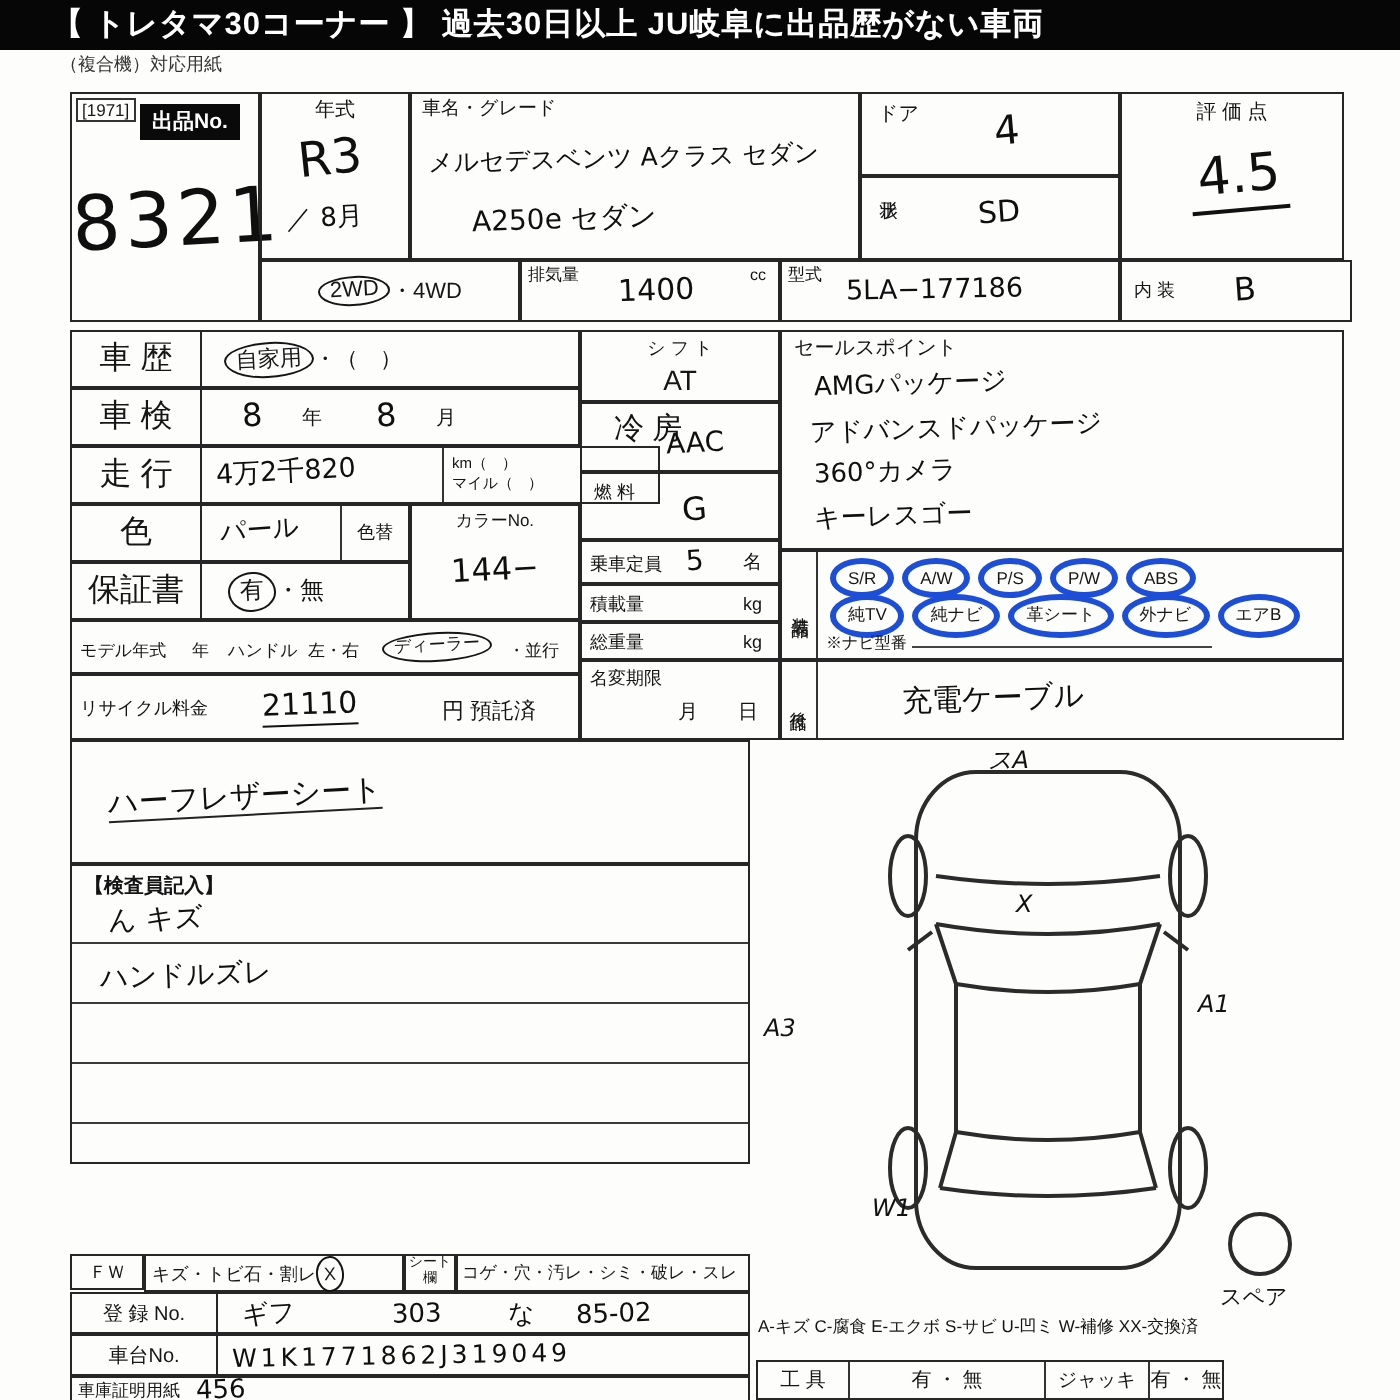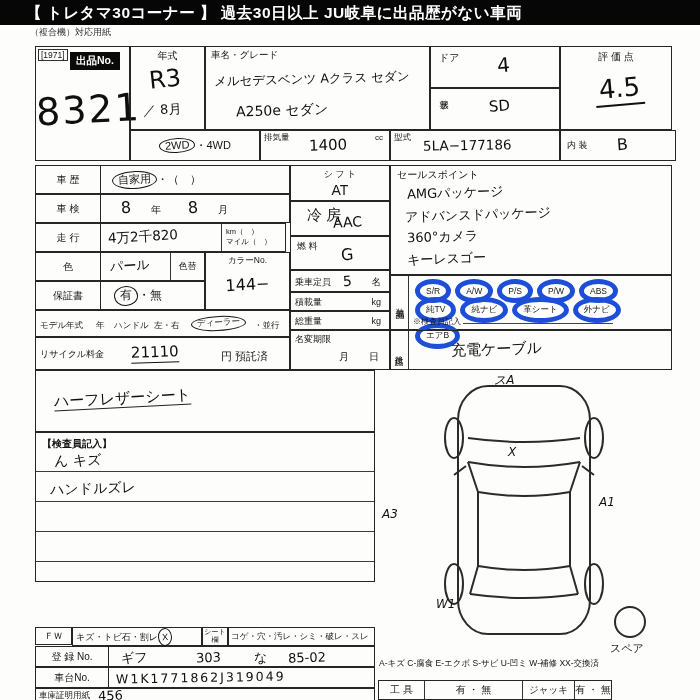--- a/index.html
+++ b/index.html
@@ -6,24 +6,24 @@
   body{margin:0;background:#fff}
   .sheet{position:relative;width:700px;height:700px;background:#fdfdfb;font-family:"Liberation Sans",sans-serif;color:#161616;overflow:hidden}
   .abs{position:absolute}
   .b{position:absolute;border:1.5px solid #262626}
   .lbl{font-size:10px;line-height:1.15;color:#141414}
   .hw{font-family:"DejaVu Sans",sans-serif;color:#0f0f0f;white-space:nowrap;line-height:1}
   .banner{position:absolute;left:0;top:0;width:100%;height:25px;background:#060606;color:#fff;
           font-size:15.5px;font-weight:bold;line-height:25px;padding-left:26px;white-space:nowrap;letter-spacing:.5px}
   .oval{display:inline-block;border:1.5px solid #151515;border-radius:60% 55% 60% 55%/55% 60% 55% 60%;
         padding:0 5px 1px;transform:rotate(-3deg)}
-  .chip{display:inline-block;border:5px solid #1d4ed8;border-radius:50%;padding:2px 6px;font-size:8.5px;
+  .chip{display:inline-block;border:3px solid #1d4ed8;border-radius:50%;padding:2px 6px;font-size:8.5px;
         margin:0 2px;white-space:nowrap}
   .labcell{position:absolute;left:0;top:0;height:100%;border-right:1.5px solid #262626;
-           display:flex;align-items:center;justify-content:center;font-size:10px}
+           display:flex;align-items:center;justify-content:center;font-size:16px}
   .vstrip{position:absolute;left:0;top:0;height:100%;border-right:1px solid #333;
           writing-mode:vertical-rl;text-orientation:upright;font-size:9px;letter-spacing:1px;
           display:flex;align-items:center;justify-content:center}
   .hline{position:absolute;left:0;right:0;height:0;border-top:1px solid #3a3a3a}
   .mk{font-family:"DejaVu Sans",sans-serif;font-style:italic;font-size:12px;fill:#121212}
   .center{display:flex;align-items:center;justify-content:center}
 </style>
 </head>
 <body>
 
@@ -94,21 +94,21 @@
   </div>
 
   <div class="b" style="left:35px;top:194px;width:255px;height:29px">
     <div class="labcell" style="width:65px">車 検</div>
     <span class="abs hw" style="left:85px;top:5px;font-size:16px;transform:rotate(-4deg)">8</span>
     <span class="abs lbl" style="left:115px;top:9px">年</span>
     <span class="abs hw" style="left:152px;top:5px;font-size:16px;transform:rotate(-4deg)">8</span>
     <span class="abs lbl" style="left:182px;top:9px">月</span>
   </div>
 
-  <div class="b" style="left:35px;top:223px;width:251px;height:29px">
+  <div class="b" style="left:35px;top:223px;width:295px;height:29px">
     <div class="labcell" style="width:65px">走 行</div>
     <div class="abs hw" style="left:72px;top:6px;font-size:13.5px;transform:rotate(-3deg)">4万2千820</div>
     <div class="abs" style="left:185px;top:0;width:68px;height:100%;border-left:1px solid #333;padding:3px 0 0 4px">
       <div class="lbl" style="font-size:7.5px;line-height:10px">km（　）</div>
       <div class="lbl" style="font-size:7.5px;line-height:10px">マイル（　）</div>
     </div>
   </div>
 
   <div class="b" style="left:35px;top:252px;width:170px;height:29px">
     <div class="labcell" style="width:65px">色</div>
@@ -174,21 +174,21 @@
 
   <div class="b" style="left:390px;top:275px;width:282px;height:55px">
     <div class="vstrip" style="width:18px">装備品</div>
     <div class="abs" style="left:22px;top:3px">
       <span class="chip">S/R</span><span class="chip">A/W</span><span class="chip">P/S</span><span class="chip">P/W</span><span class="chip">ABS</span>
     </div>
     <div class="abs" style="left:22px;top:21px">
       <span class="chip">純TV</span><span class="chip">純ナビ</span><span class="chip">革シート</span><span class="chip">外ナビ</span><span class="chip">エアB</span>
     </div>
     <div class="abs" style="left:22px;top:40px;font-size:8px">
-      <span>※検査員記入</span>
+      <span>※ナビ型番</span>
       <span style="display:inline-block;width:150px;border-bottom:1px solid #444"></span>
     </div>
   </div>
 
   <div class="b" style="left:390px;top:330px;width:282px;height:40px">
     <div class="vstrip" style="width:18px;font-size:8.5px">後付品</div>
     <div class="abs hw" style="left:60px;top:11px;font-size:15px;transform:rotate(-2deg)">充電ケーブル</div>
   </div>
 
   <div class="b" style="left:35px;top:310px;width:255px;height:27px;font-size:8.5px">

